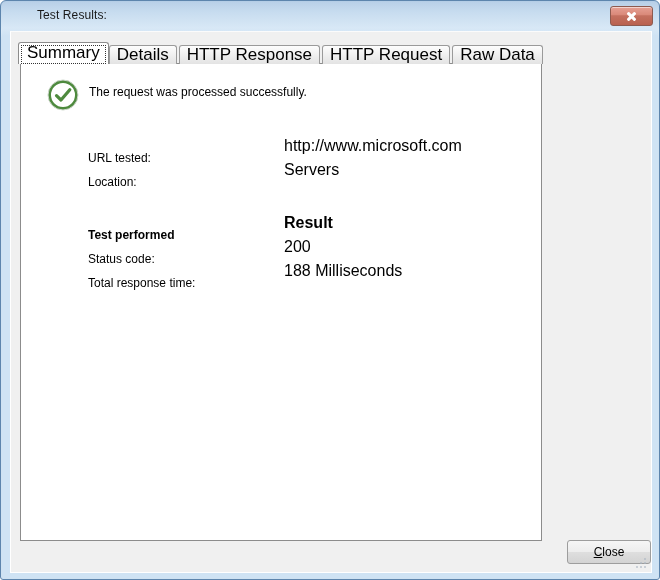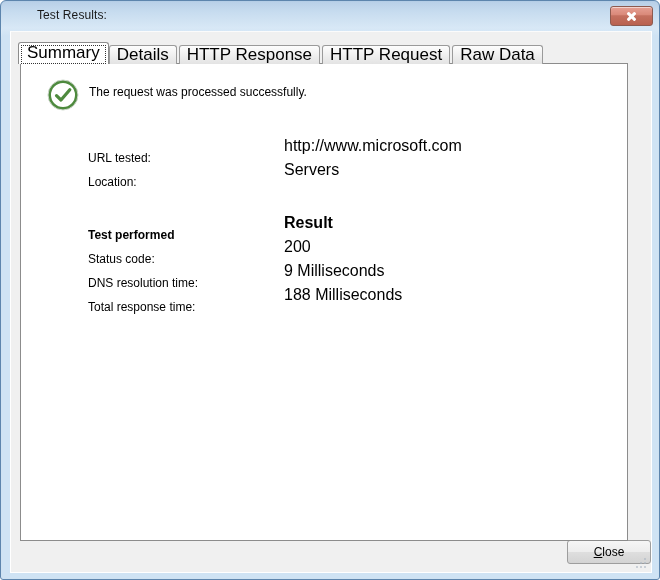--- a/index.html
+++ b/index.html
@@ -154,21 +154,21 @@
     position: absolute;
     left: 2px; top: 2px; right: 2px; bottom: 0px;
     border: 1px dotted #333333;
     pointer-events: none;
   }
 
   .tabpage {
     position: absolute;
     left: 0;
     top: 20px;
-    width: 608px;
+    width: 522px;
     height: 478px;
     box-sizing: border-box;
     background: #ffffff;
     border: 1px solid #8c8c8c;
     z-index: 1;
   }
 
   
   .status-icon {
     position: absolute;
@@ -317,24 +317,20 @@
           <div class="info-row header">
             <span class="lbl">Test performed</span>
             <span class="val">Result</span>
           </div>
 
           <div class="info-row">
             <span class="lbl">Status code:</span>
             <span class="val">200</span>
           </div>
 
-          <div class="info-row">
-            <span class="lbl">DNS resolution time:</span>
-            <span class="val">9 Milliseconds</span>
-          </div>
 
           <div class="info-row">
             <span class="lbl">Total response time:</span>
             <span class="val">188 Milliseconds</span>
           </div>
 
         </div>
       </div>
     </div>
 

